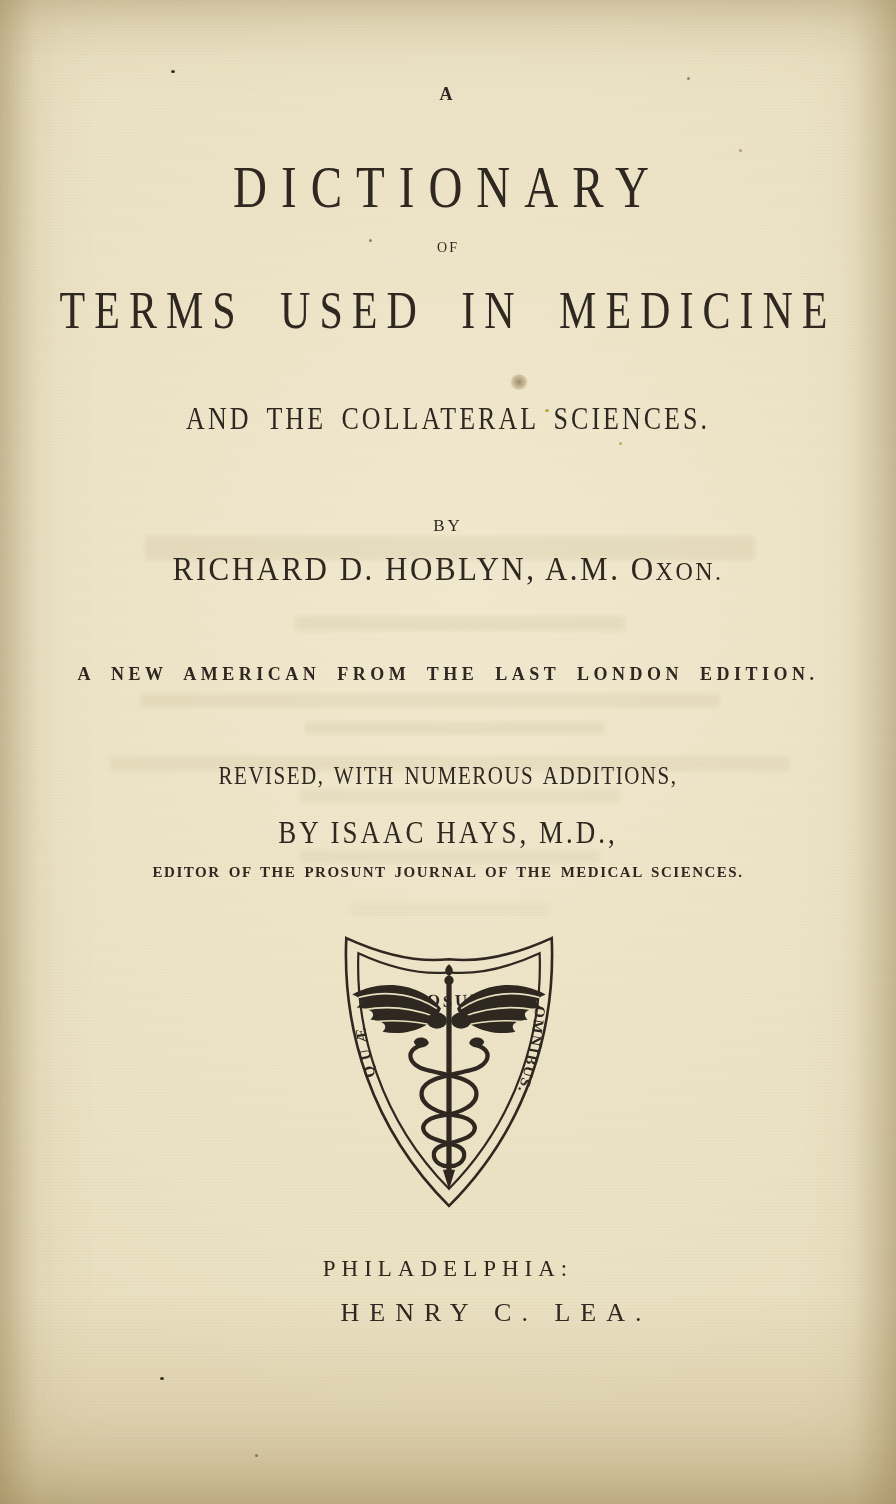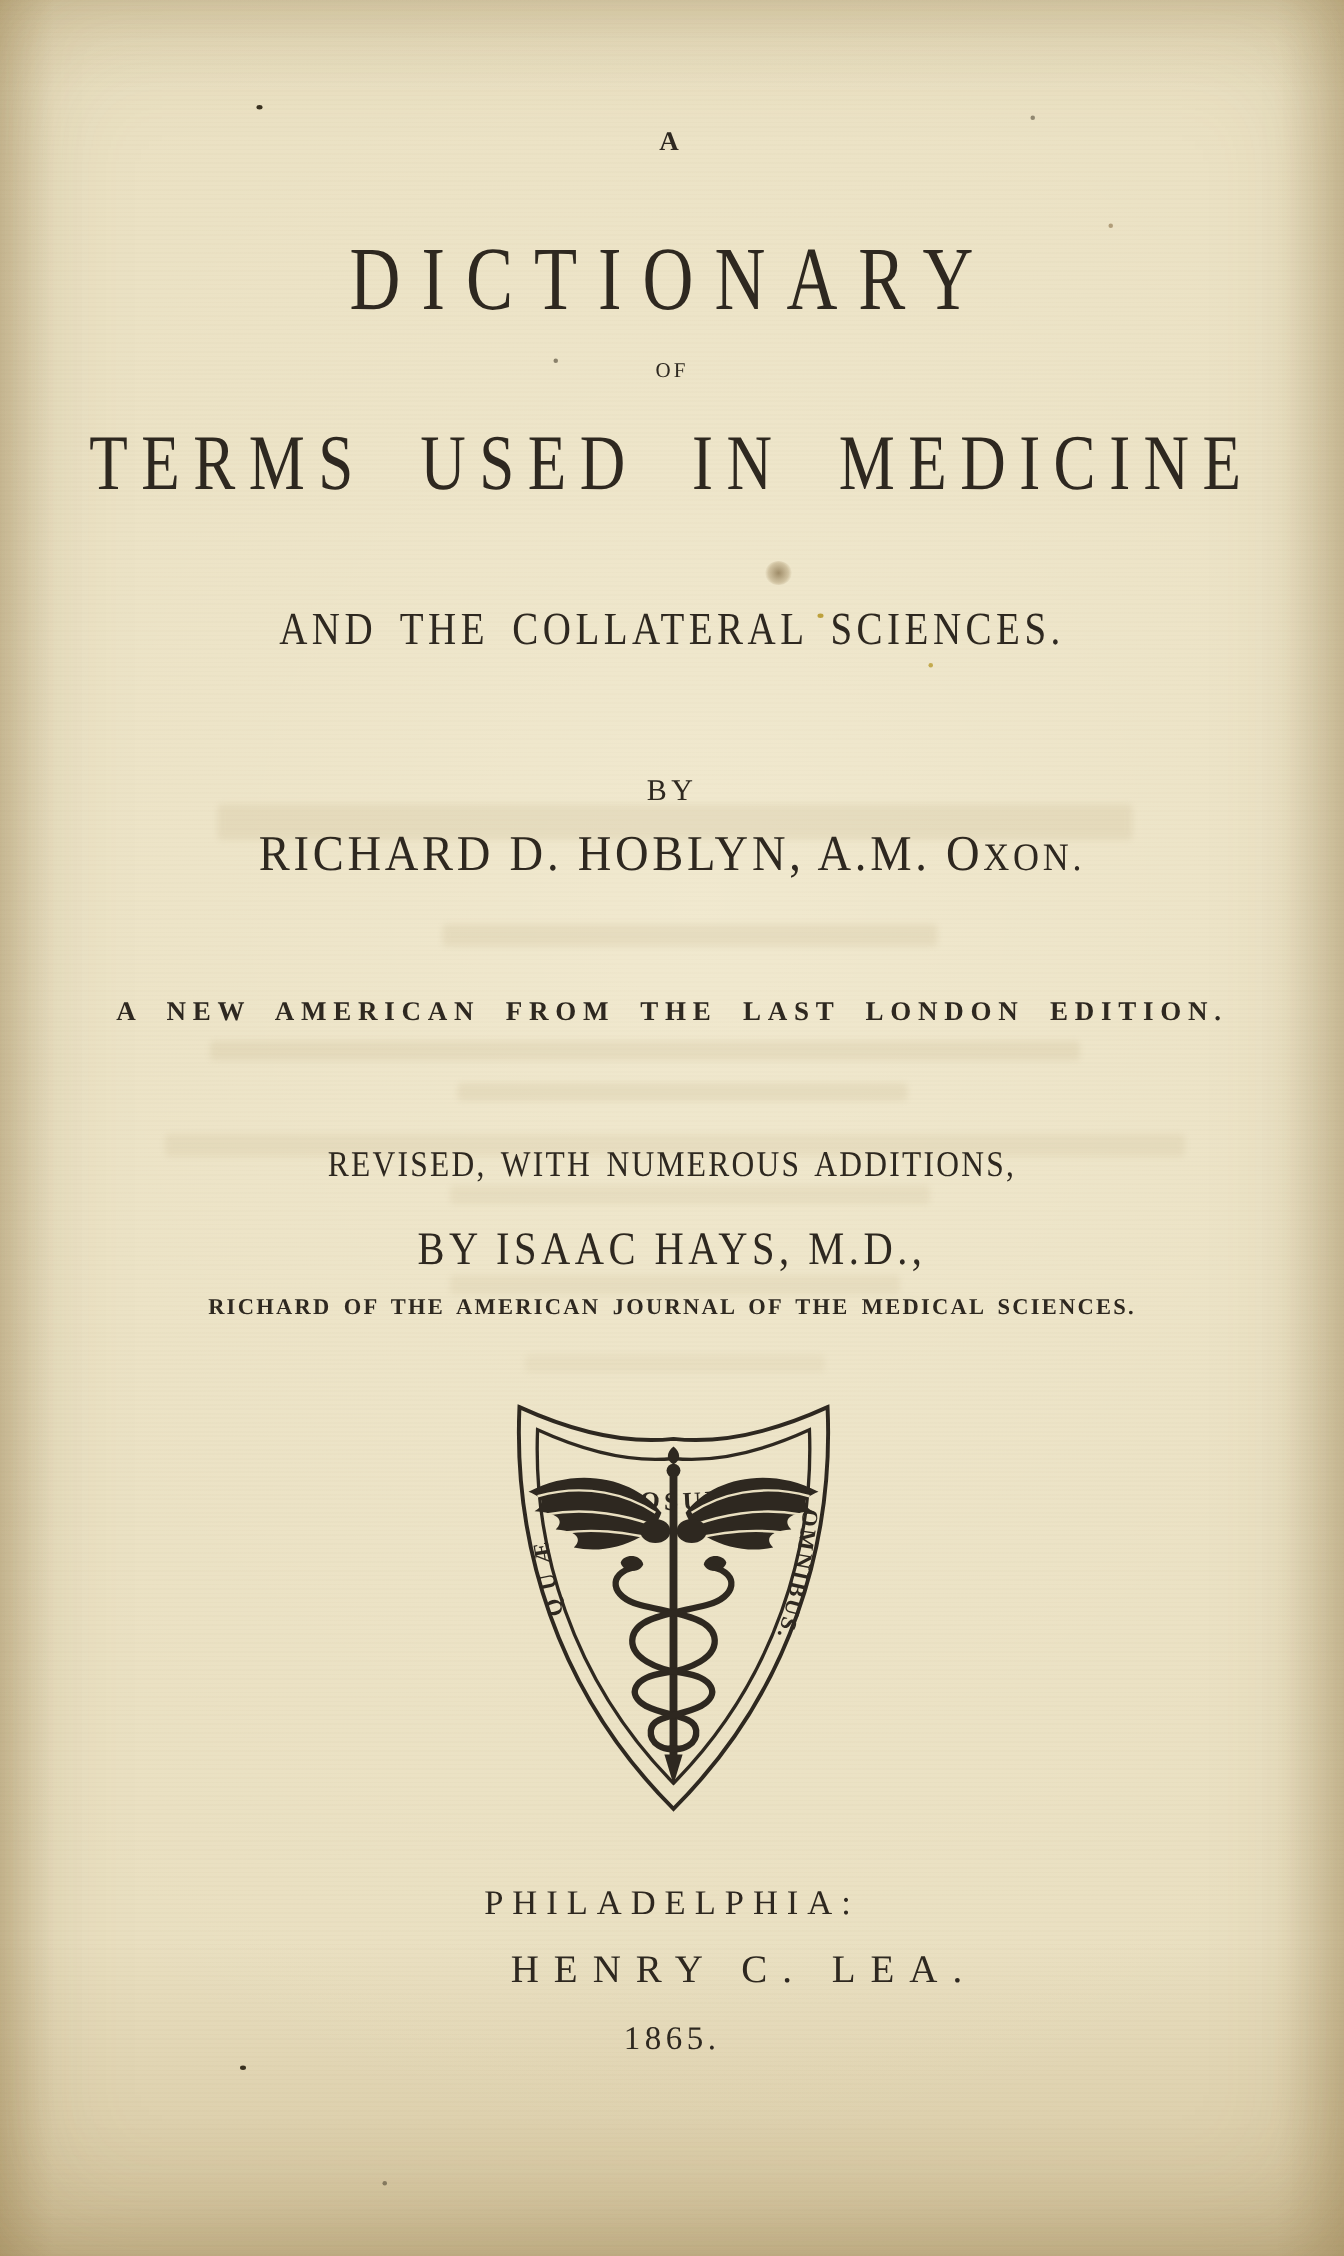--- a/index.html
+++ b/index.html
@@ -21,21 +21,21 @@
   .line{
     position:absolute;left:0;width:100%;
     text-align:center;white-space:nowrap;
     transform-origin:50% 0;
   }
   .t-article {top:84px;  font-size:18px; font-weight:bold; letter-spacing:4px;}
   .t-main    {top:152px; font-size:47px; letter-spacing:14px; transform:scaleY(1.28); font-weight:500;}
   .t-of      {top:240px; font-size:14px; font-weight:normal; letter-spacing:2px;}
   .t-second  {top:280px; font-size:42px; letter-spacing:9px; word-spacing:16px; transform:scaleY(1.25);}
   .t-sub     {top:402px; font-size:26px; letter-spacing:3px; word-spacing:6px; transform:scaleY(1.18);}
-  .t-by      {top:516px; font-size:20px; letter-spacing:3px;}
+  .t-by      {top:516px; font-size:17px; letter-spacing:3px;}
   .t-author  {top:550px; font-size:31px; letter-spacing:2.5px; transform:scaleY(1.08);}
   .t-author .smallcaps{font-size:24px;}
   .t-edition {top:664px; font-size:18px; font-weight:bold; letter-spacing:4.5px; word-spacing:8px;}
   .t-revised {top:762px; font-size:21px; letter-spacing:1.5px; word-spacing:3px; transform:scaleY(1.15);}
   .t-hays    {top:815px; font-size:27px; letter-spacing:3px; transform:scaleY(1.15);}
   .t-editor  {top:864px; font-size:15px; font-weight:bold; letter-spacing:1.5px; word-spacing:3px;}
   .t-city    {top:1256px; font-size:23px; letter-spacing:6px;}
   .t-pub     {top:1298px; font-size:26px; letter-spacing:10px;padding-left:48px;}
   .t-year    {top:1346px; font-size:22px; letter-spacing:3px;}
 
@@ -78,21 +78,21 @@
   <div class="line t-of">OF</div>
   <div class="line t-second">TERMS USED IN MEDICINE</div>
   <div class="line t-sub">AND THE COLLATERAL SCIENCES.</div>
 
   <div class="line t-by">BY</div>
   <div class="line t-author"><span>RICHARD D. HOBLYN, A.M. O</span><span class="smallcaps">XON.</span></div>
 
   <div class="line t-edition">A NEW AMERICAN FROM THE LAST LONDON EDITION.</div>
   <div class="line t-revised">REVISED, WITH NUMEROUS ADDITIONS,</div>
   <div class="line t-hays">BY ISAAC HAYS, M.D.,</div>
-  <div class="line t-editor">RICHARD OF THE AMERICAN JOURNAL OF THE MEDICAL SCIENCES.</div>
+  <div class="line t-editor">EDITOR OF THE PROSUNT JOURNAL OF THE MEDICAL SCIENCES.</div>
 
   <svg class="emblem" viewBox="0 0 240 290" aria-hidden="true">
 
     <path class="bd" stroke-width="2.6" d="M 18 14 Q 75 40 120 35 Q 165 40 222 14 C 226 104 198 202 120 280 C 42 202 14 104 18 14 Z"></path>
 
     <path class="bd" stroke-width="2.2" d="M 30 29 Q 80 52 120 48 Q 160 52 210 29 C 213 106 188 194 120 263 C 52 194 27 106 30 29 Z"></path>
 
     <path id="arcTop" d="M 42 72 Q 120 92 198 72" fill="none"></path>
     <path id="arcLeft" d="M 60 190 Q 36 128 32 56" fill="none"></path>
     <path id="arcRight" d="M 208 56 Q 204 128 180 190" fill="none"></path>
@@ -129,15 +129,14 @@
       <path class="snake" d="M 94 120 C 76 124 78 140 98 145 C 122 151 144 153 147 166 C 150 180 130 188 114 190 C 94 193 88 204 102 212 C 116 219 134 218 135 228 C 136 237 126 242 118 240"></path>
       <path class="snake" d="M 146 120 C 164 124 162 140 142 145 C 118 151 96 153 93 166 C 90 180 110 188 126 190 C 146 193 152 204 138 212 C 124 219 106 218 105 228 C 104 237 114 242 122 240"></path>
 
       <path d="M 85 117 C 87 111 98 111 100 118 C 98 124 87 124 85 117 Z" fill="#2e2820"></path>
       <path d="M 155 117 C 153 111 142 111 140 118 C 142 124 153 124 155 117 Z" fill="#2e2820"></path>
     </g>
   </svg>
 
   <div class="line t-city">PHILADELPHIA:</div>
   <div class="line t-pub">HENRY C. LEA.</div>
-  <div class="line t-year">1865.</div>
 
 </div>
 
 </body></html>

